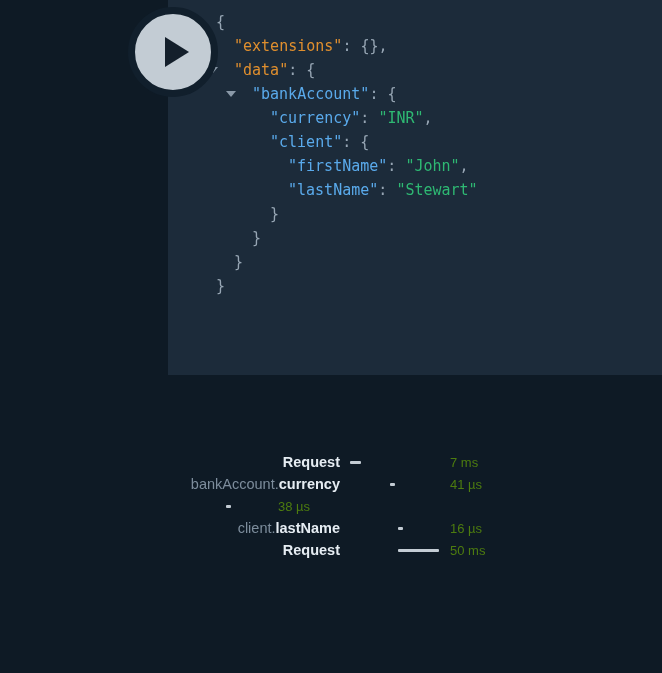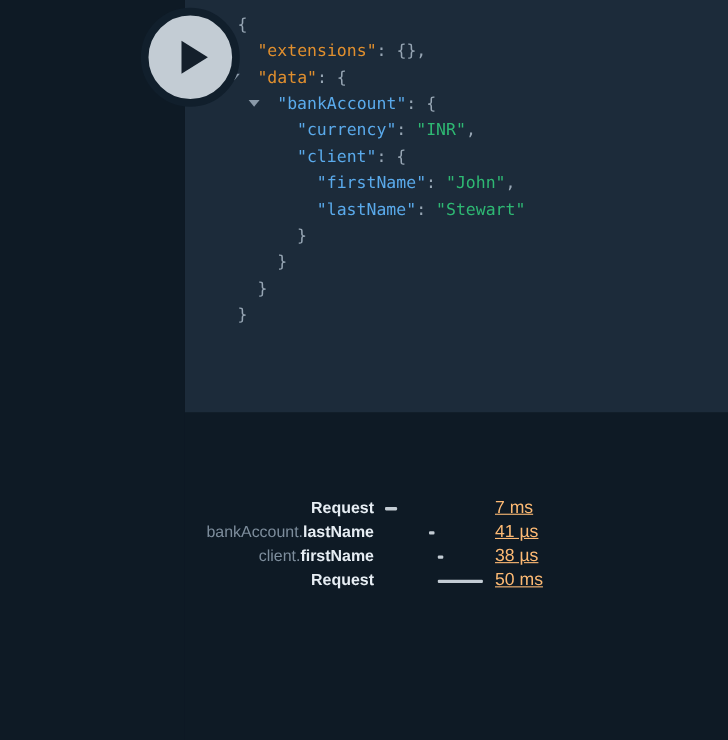--- a/index.html
+++ b/index.html
@@ -108,24 +108,23 @@
   }
   .trace-bar {
     position: absolute;
     top: 10px;
     height: 3px;
     background: #c3ccd4;
     border-radius: 1px;
   }
 
   .trace-time {
-    font-size: 16px;
-    color: #fdba74;
+    font-size: 13px;
+    color: #4d7c0f;
     white-space: nowrap;
-    text-decoration: underline;
   }
 
   
   #run-button {
     position: absolute;
     left: 128px;
     top: 7px;
     width: 90px;
     height: 90px;
     z-index: 5;
@@ -162,32 +161,38 @@
 <div id="trace-panel">
   <div id="trace-rows">
       <div class="trace-row">
         <div class="trace-label"><span class="tl-main">Request</span></div>
         <div class="trace-bar-cell">
           <div class="trace-bar" style="left: 10px; width: 11px;"></div>
         </div>
         <div class="trace-time">7 ms</div>
       </div>
       <div class="trace-row">
-        <div class="trace-label"><span class="tl-prefix">bankAccount.</span><span class="tl-main">lastName</span></div>
+        <div class="trace-label"><span class="tl-prefix">bankAccount.</span><span class="tl-main">currency</span></div>
         <div class="trace-bar-cell">
           <div class="trace-bar" style="left: 50px; width: 5px;"></div>
         </div>
         <div class="trace-time">41 µs</div>
       </div>
       <div class="trace-row">
-        <div class="trace-label"><span class="tl-prefix">client.</span><span class="tl-main">firstName</span></div>
         <div class="trace-bar-cell">
           <div class="trace-bar" style="left: 58px; width: 5px;"></div>
         </div>
         <div class="trace-time">38 µs</div>
+      </div>
+      <div class="trace-row">
+        <div class="trace-label"><span class="tl-prefix">client.</span><span class="tl-main">lastName</span></div>
+        <div class="trace-bar-cell">
+          <div class="trace-bar" style="left: 58px; width: 5px;"></div>
+        </div>
+        <div class="trace-time">16 µs</div>
       </div>
       <div class="trace-row">
         <div class="trace-label"><span class="tl-main">Request</span></div>
         <div class="trace-bar-cell">
           <div class="trace-bar" style="left: 58px; width: 41px;"></div>
         </div>
         <div class="trace-time">50 ms</div>
       </div>
     </div>
 </div>

